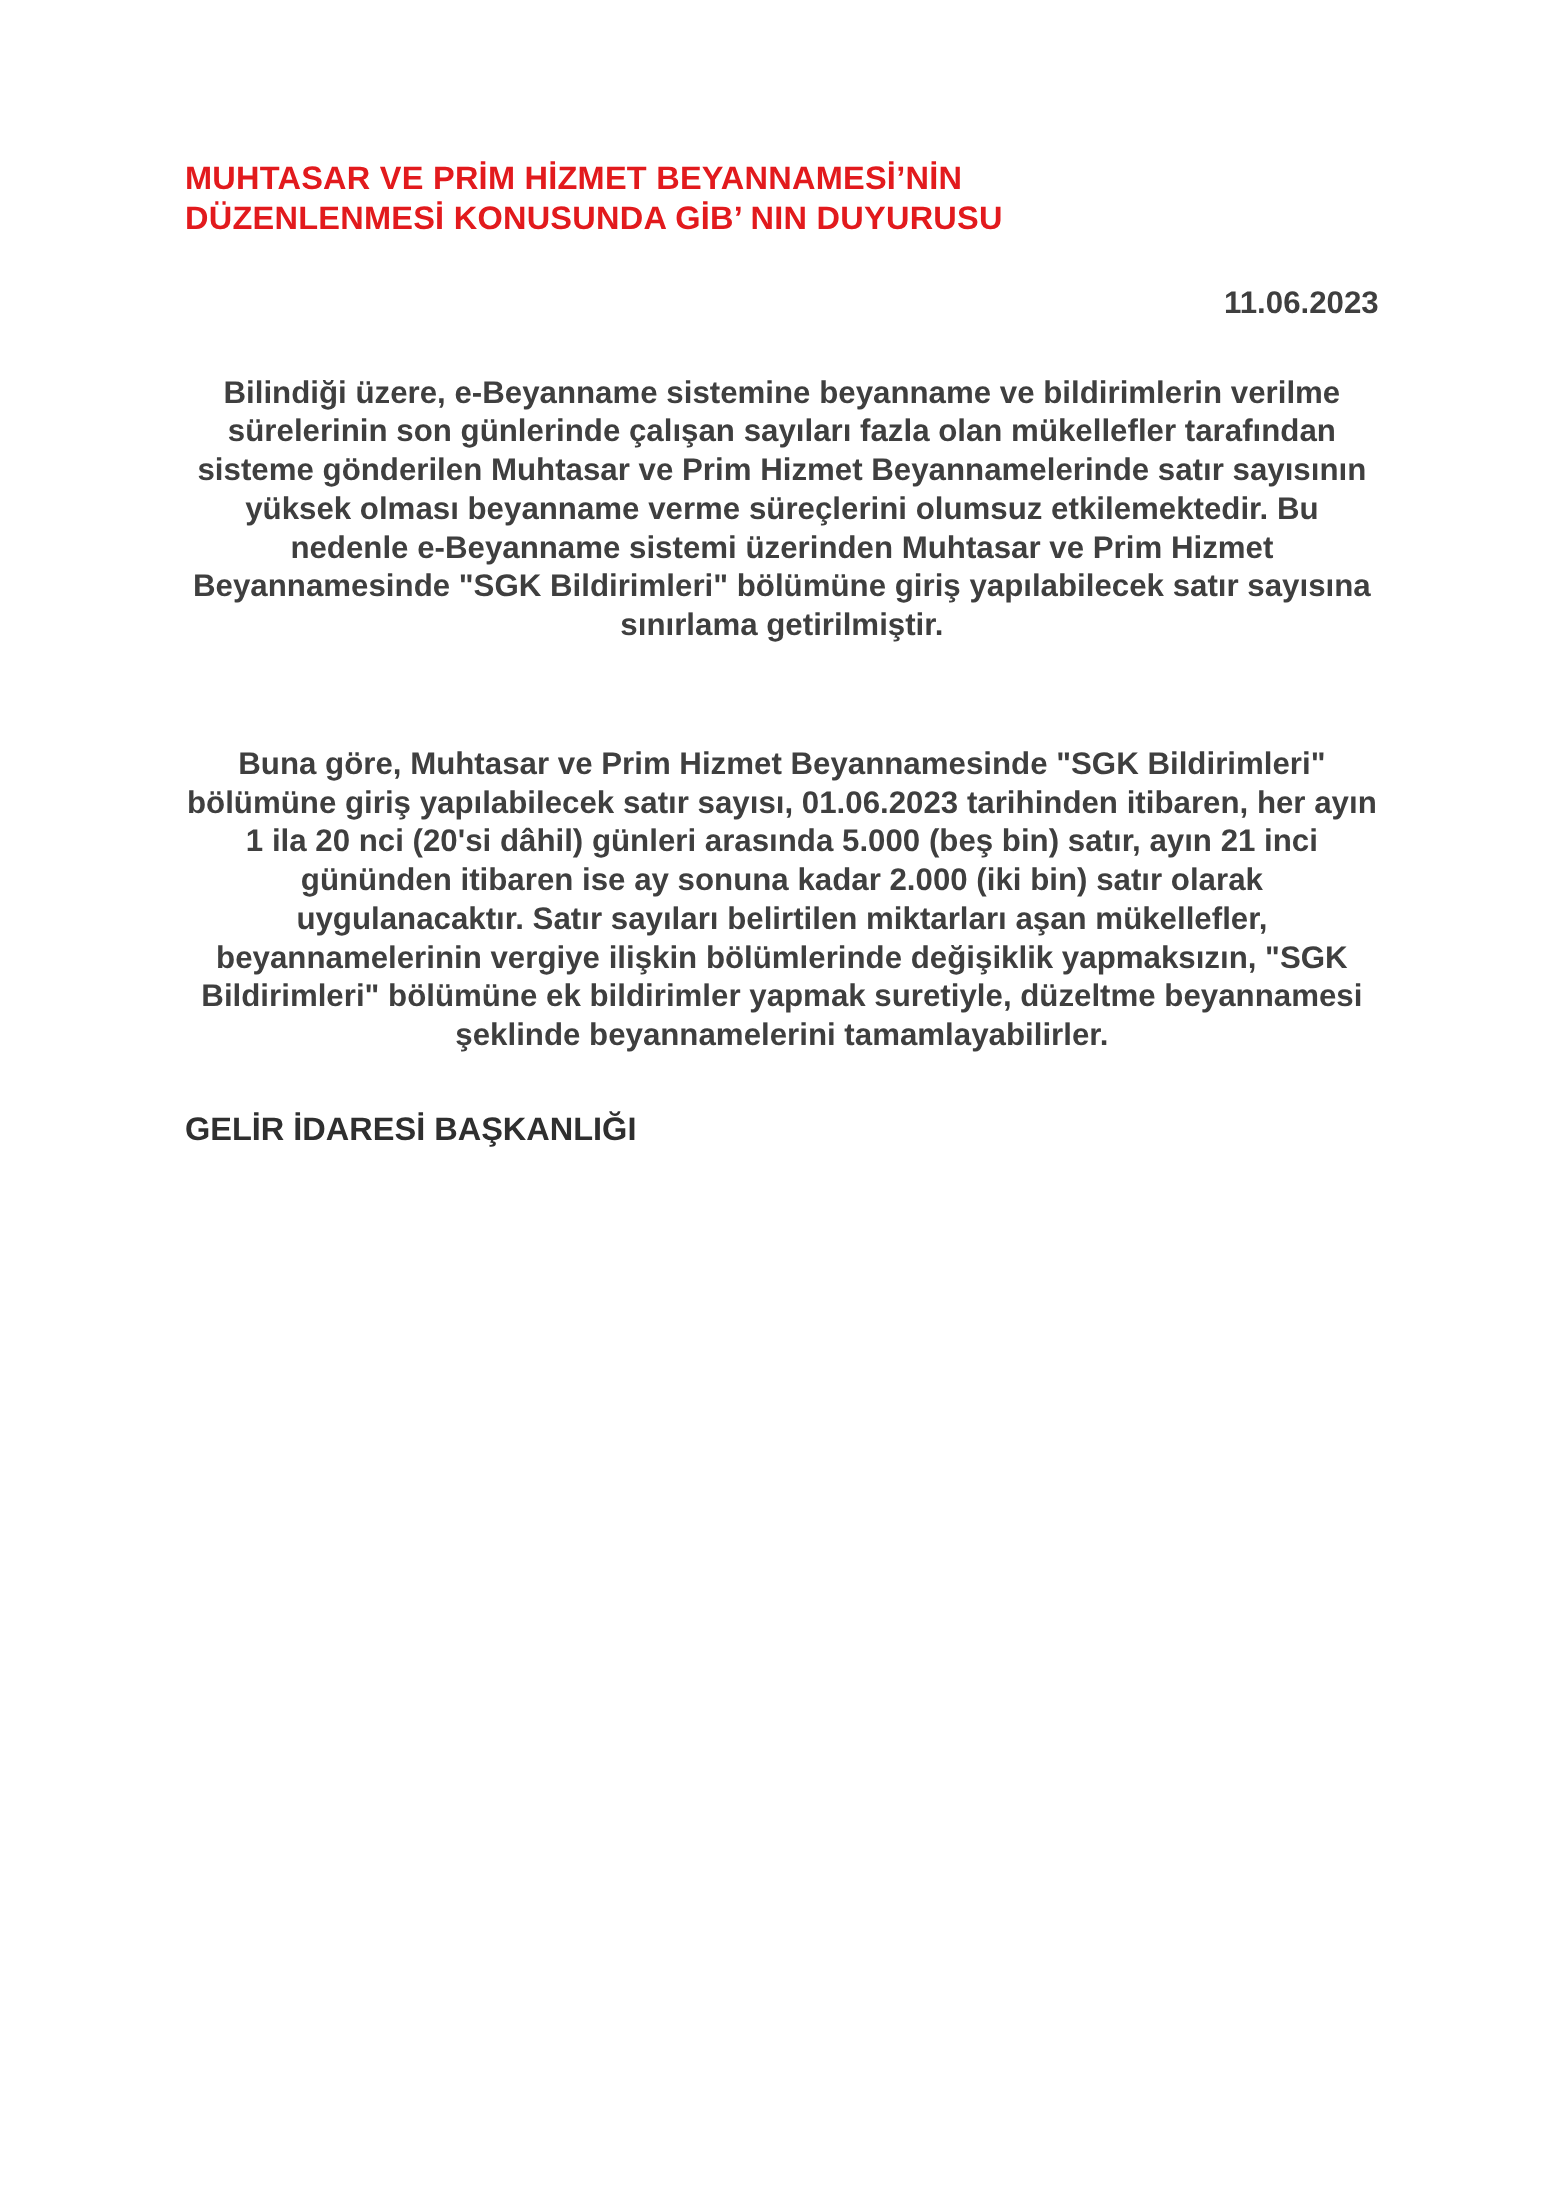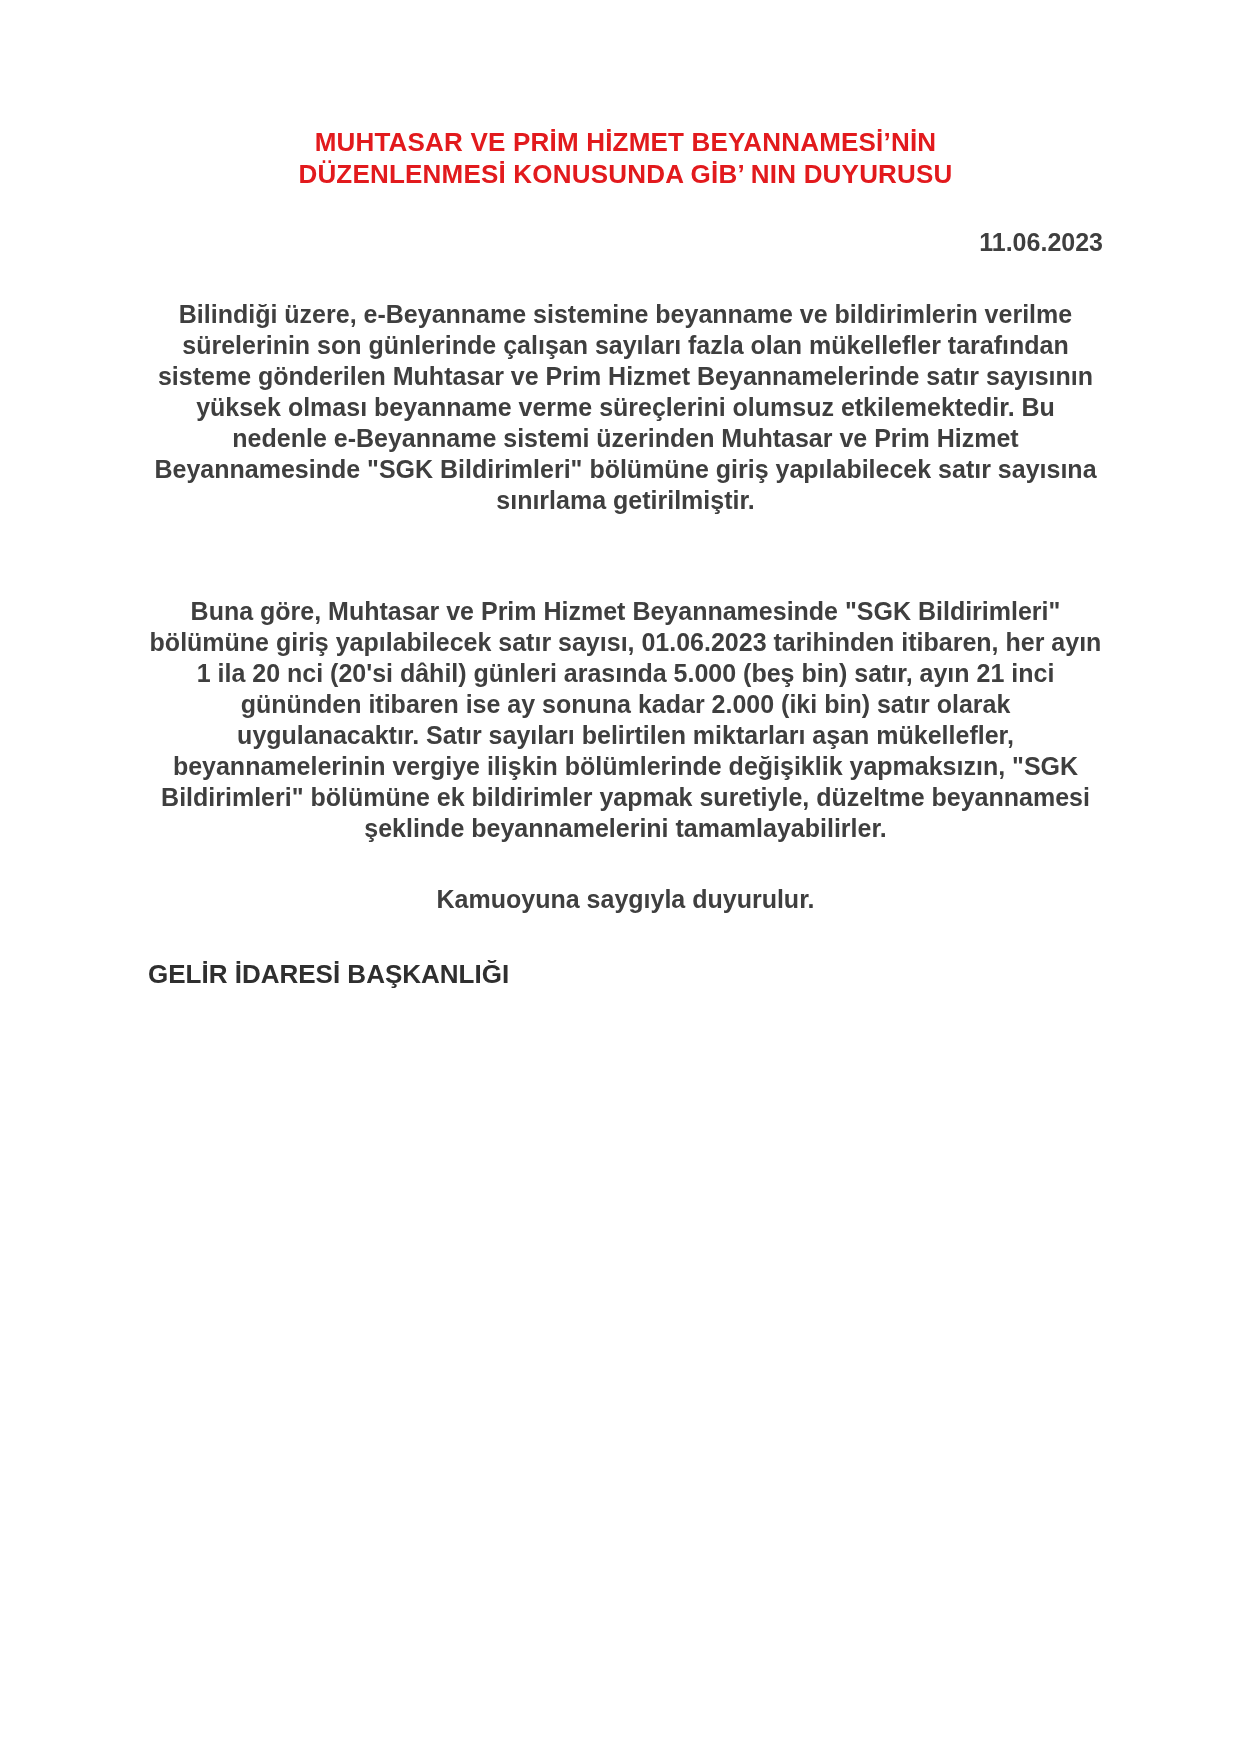--- a/index.html
+++ b/index.html
@@ -14,21 +14,21 @@
     overflow: hidden;
   }
   .page {
     box-sizing: border-box;
     width: 1241px;
     height: 1755px;
     background: #ffffff;
     padding: 126px 138px 0 148px;
   }
   .doc-title {
-    text-align: center;
+    text-align: left;
     font-weight: bold;
     font-size: 26px;
     line-height: 32px;
     color: #e21a1d;
     letter-spacing: 0.2px;
   }
   .doc-date {
     text-align: right;
     font-weight: bold;
     font-size: 25px;
@@ -61,17 +61,16 @@
     <div>MUHTASAR VE PRİM HİZMET BEYANNAMESİ’NİN</div>
     <div>DÜZENLENMESİ KONUSUNDA GİB’ NIN DUYURUSU</div>
   </div>
 
   <div class="doc-date">11.06.2023</div>
 
   <p class="doc-body para-1">Bilindiği üzere, e-Beyanname sistemine beyanname ve bildirimlerin verilme sürelerinin son günlerinde çalışan sayıları fazla olan mükellefler tarafından sisteme gönderilen Muhtasar ve Prim Hizmet Beyannamelerinde satır sayısının yüksek olması beyanname verme süreçlerini olumsuz etkilemektedir. Bu nedenle e-Beyanname sistemi üzerinden Muhtasar ve Prim Hizmet Beyannamesinde "SGK Bildirimleri" bölümüne giriş yapılabilecek satır sayısına sınırlama getirilmiştir.</p>
 
   <p class="doc-body para-2">Buna göre, Muhtasar ve Prim Hizmet Beyannamesinde "SGK Bildirimleri" bölümüne giriş yapılabilecek satır sayısı, 01.06.2023 tarihinden itibaren, her ayın 1 ila 20 nci (20'si dâhil) günleri arasında 5.000 (beş bin) satır, ayın 21 inci gününden itibaren ise ay sonuna kadar 2.000 (iki bin) satır olarak uygulanacaktır. Satır sayıları belirtilen miktarları aşan mükellefler, beyannamelerinin vergiye ilişkin bölümlerinde değişiklik yapmaksızın, "SGK Bildirimleri" bölümüne ek bildirimler yapmak suretiyle, düzeltme beyannamesi şeklinde beyannamelerini tamamlayabilirler.</p>
 
-  <p class="doc-body closing">Kamuoyuna saygıyla duyurulur.</p>
 
   <p class="signature">GELİR İDARESİ BAŞKANLIĞI</p>
 
 </div>
 
 </body></html>

